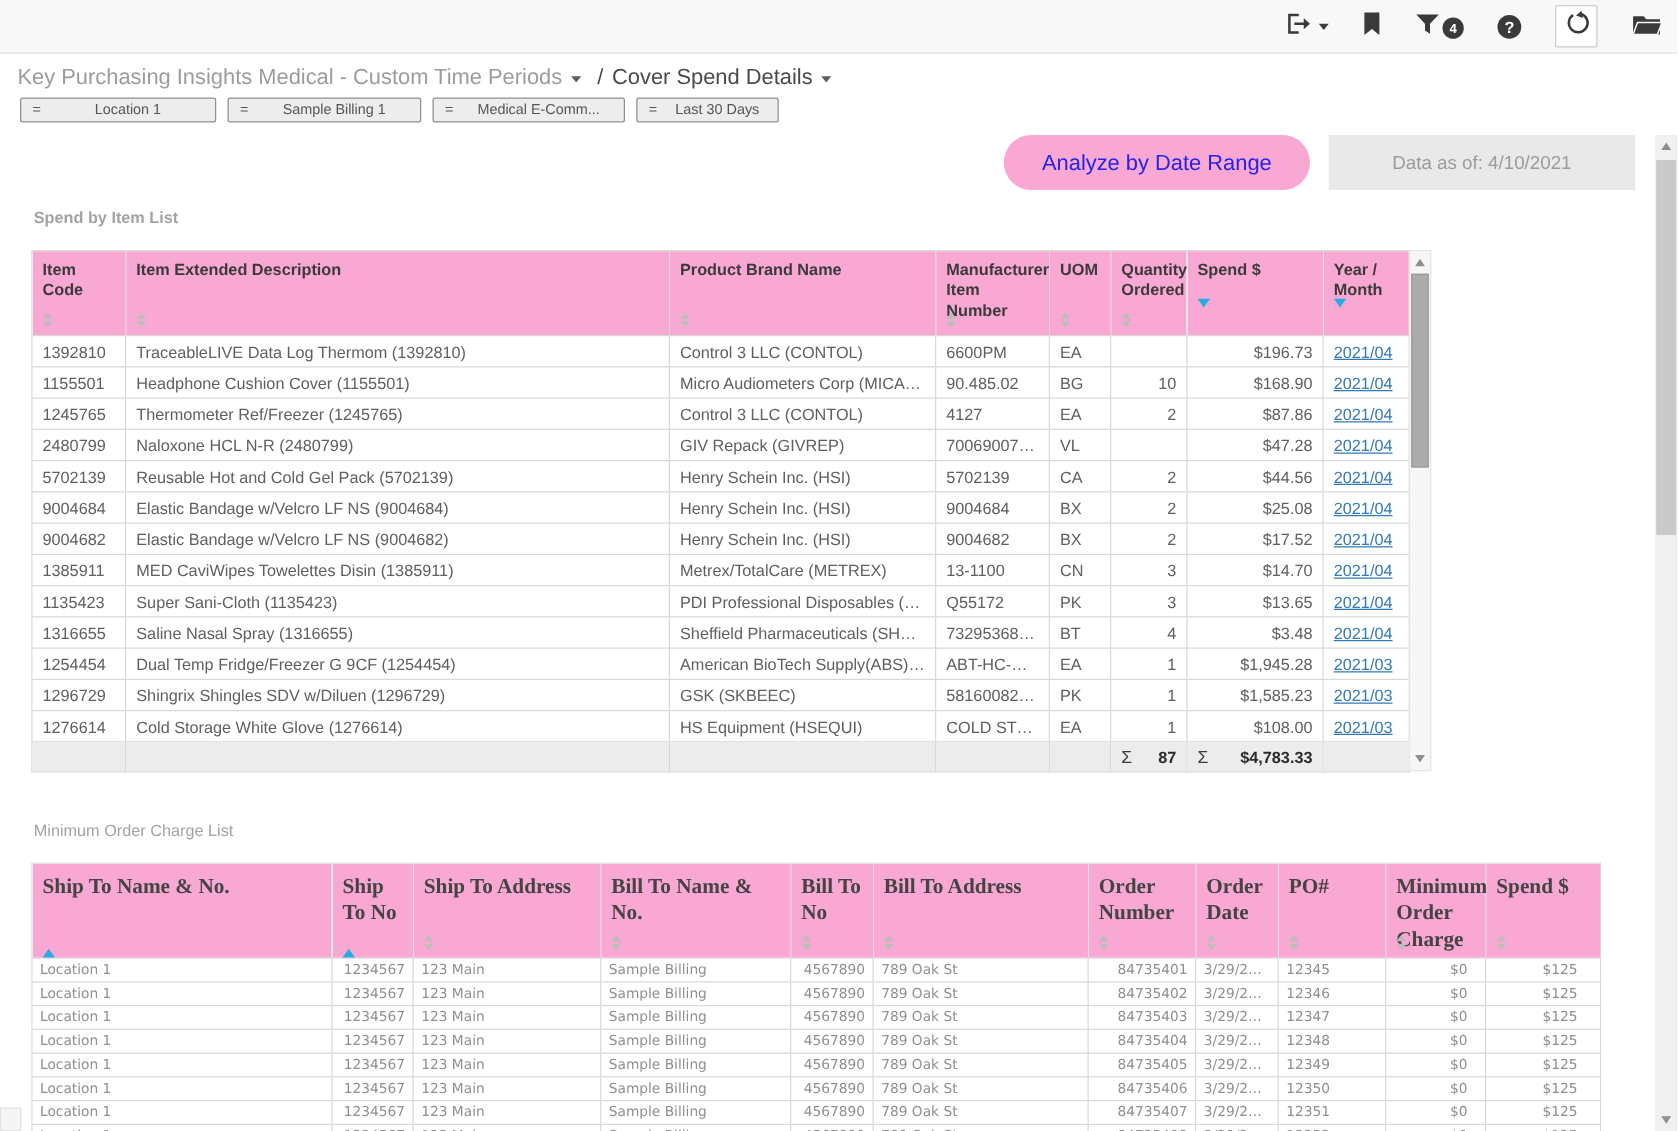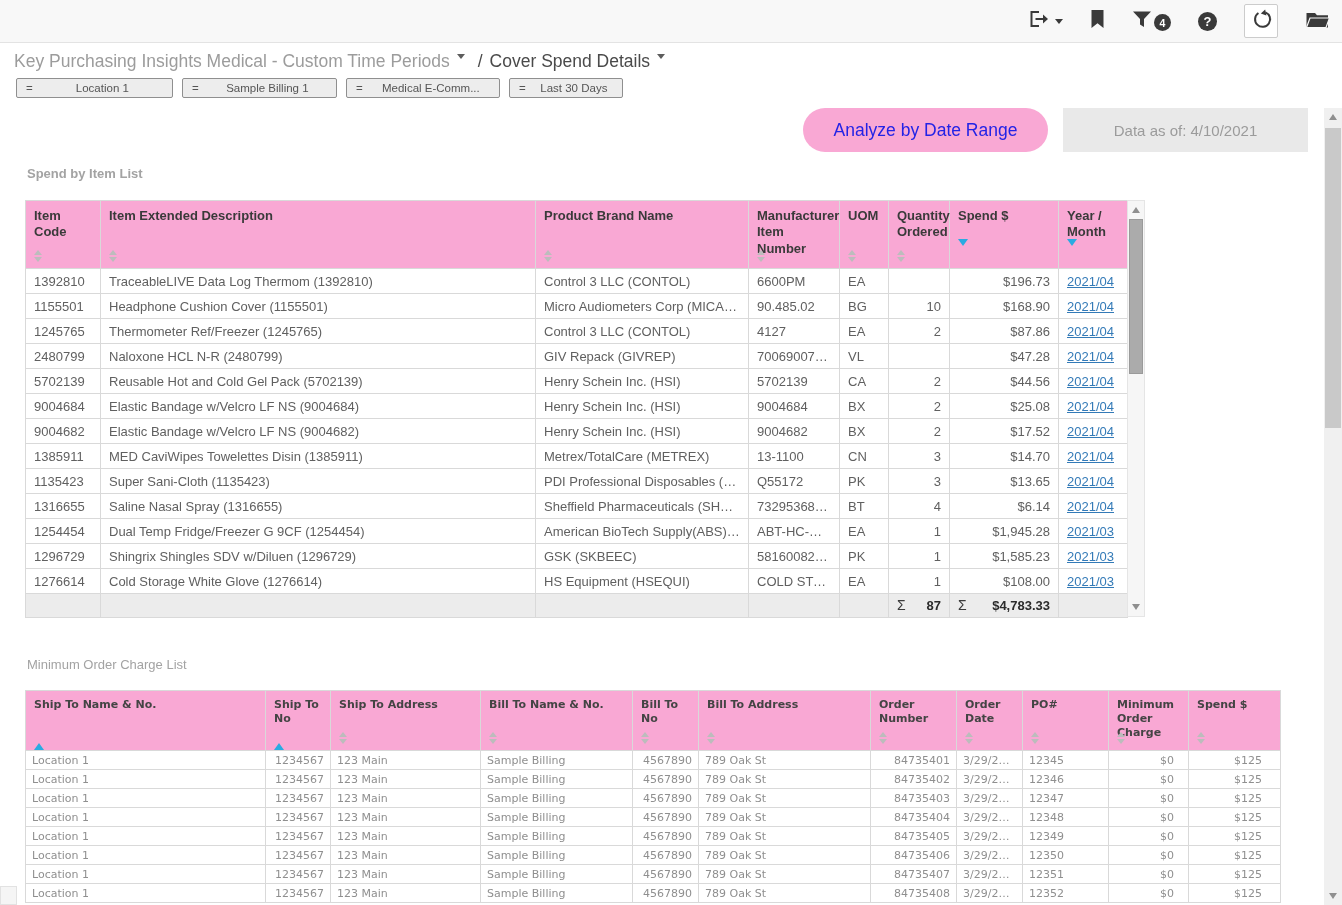--- a/index.html
+++ b/index.html
@@ -34,21 +34,21 @@
     display:flex; align-items:center; justify-content:center;
   }
   .refresh-box {
     width:34px;height:34px;border:1px solid #ccc;background:#fff;border-radius:2px;
     display:flex;align-items:center;justify-content:center;
   }
 
   
   .breadcrumb {
     position:absolute; left:14px; top:51px; font-size:17.5px;
-    display:flex; align-items:flex-start; white-space:nowrap;
+    display:flex; align-items:center; white-space:nowrap;
   }
   .bc-primary { color:#9c9c9c; }
   .bc-secondary { color:#4a4a4a; }
   .bc-sep { color:#4a4a4a; margin:0 7px 0 13px; }
   .caret-bc {
     width:0;height:0;border-left:4.5px solid transparent;border-right:4.5px solid transparent;
     border-top:5.5px solid #5d5d5d; margin-left:7px; margin-top:3px;
   }
 
   
@@ -107,21 +107,21 @@
   .t-spend td { height:25px; }
   .t-spend .c0{width:75px}.t-spend .c1{width:435px}.t-spend .c2{width:213px}.t-spend .c3{width:91px}
   .t-spend .c4{width:49px}.t-spend .c5{width:61px}.t-spend .c6{width:109px}.t-spend .c7{width:69px}
   .t-spend .total-row td { background:#ececec; height:24px; font-weight:bold; color:#2b2b2b; position:relative; }
   .t-spend .total-row .sigma { position:absolute; left:8px; top:3px; font-weight:normal; font-size:14px; color:#3a3a3a; }
   .t-spend .total-row .tval { display:block; text-align:right; }
 
   
   .moc-wrap { position:absolute; left:25px; top:690px; height:215px; overflow:hidden; }
   .t-moc { width:1255px; font-size:11.5px; font-family:"DejaVu Sans", sans-serif; }
-  .t-moc th { height:60px; font-size:11px; color:#444; }
+  .t-moc th { height:60px; font-size:17px; color:#444;font-family:Liberation Serif, serif; }
   .t-moc td { height:19px; padding:0 6px; color:#8f8f8f; font-size:11px; }
   .t-moc .c0{width:240px}.t-moc .c1{width:65px}.t-moc .c2{width:150px}.t-moc .c3{width:152px}
   .t-moc .c4{width:66px}.t-moc .c5{width:172px}.t-moc .c6{width:86px}.t-moc .c7{width:66px}
   .t-moc .c8{width:86px}.t-moc .c9{width:80px}.t-moc .c10{width:92px}
   .t-moc td.c9 { padding-right:14px; }
   .t-moc td.c10 { padding-right:18px; }
 
   
   .sb-track { background:#f4f4f4; position:absolute; }
   .sb-arrow { position:absolute; left:0; width:100%; display:flex; justify-content:center; cursor:pointer; }
@@ -379,21 +379,21 @@
             <td class="c6 al-right">$13.65</td>
             <td class="c7"><a href="#">2021/04</a></td>
           </tr>
           <tr>
             <td class="c0">1316655</td>
             <td class="c1">Saline Nasal Spray (1316655)</td>
             <td class="c2">Sheffield Pharmaceuticals (SHFFLD)</td>
             <td class="c3">732953689659</td>
             <td class="c4">BT</td>
             <td class="c5 al-right">4</td>
-            <td class="c6 al-right">$6.14</td>
+            <td class="c6 al-right">$3.48</td>
             <td class="c7"><a href="#">2021/04</a></td>
           </tr>
           <tr>
             <td class="c0">1254454</td>
             <td class="c1">Dual Temp Fridge/Freezer G 9CF (1254454)</td>
             <td class="c2">American BioTech Supply(ABS) (AMBI...</td>
             <td class="c3">ABT-HC-RFC9G</td>
             <td class="c4">EA</td>
             <td class="c5 al-right">1</td>
             <td class="c6 al-right">$1,945.28</td>

